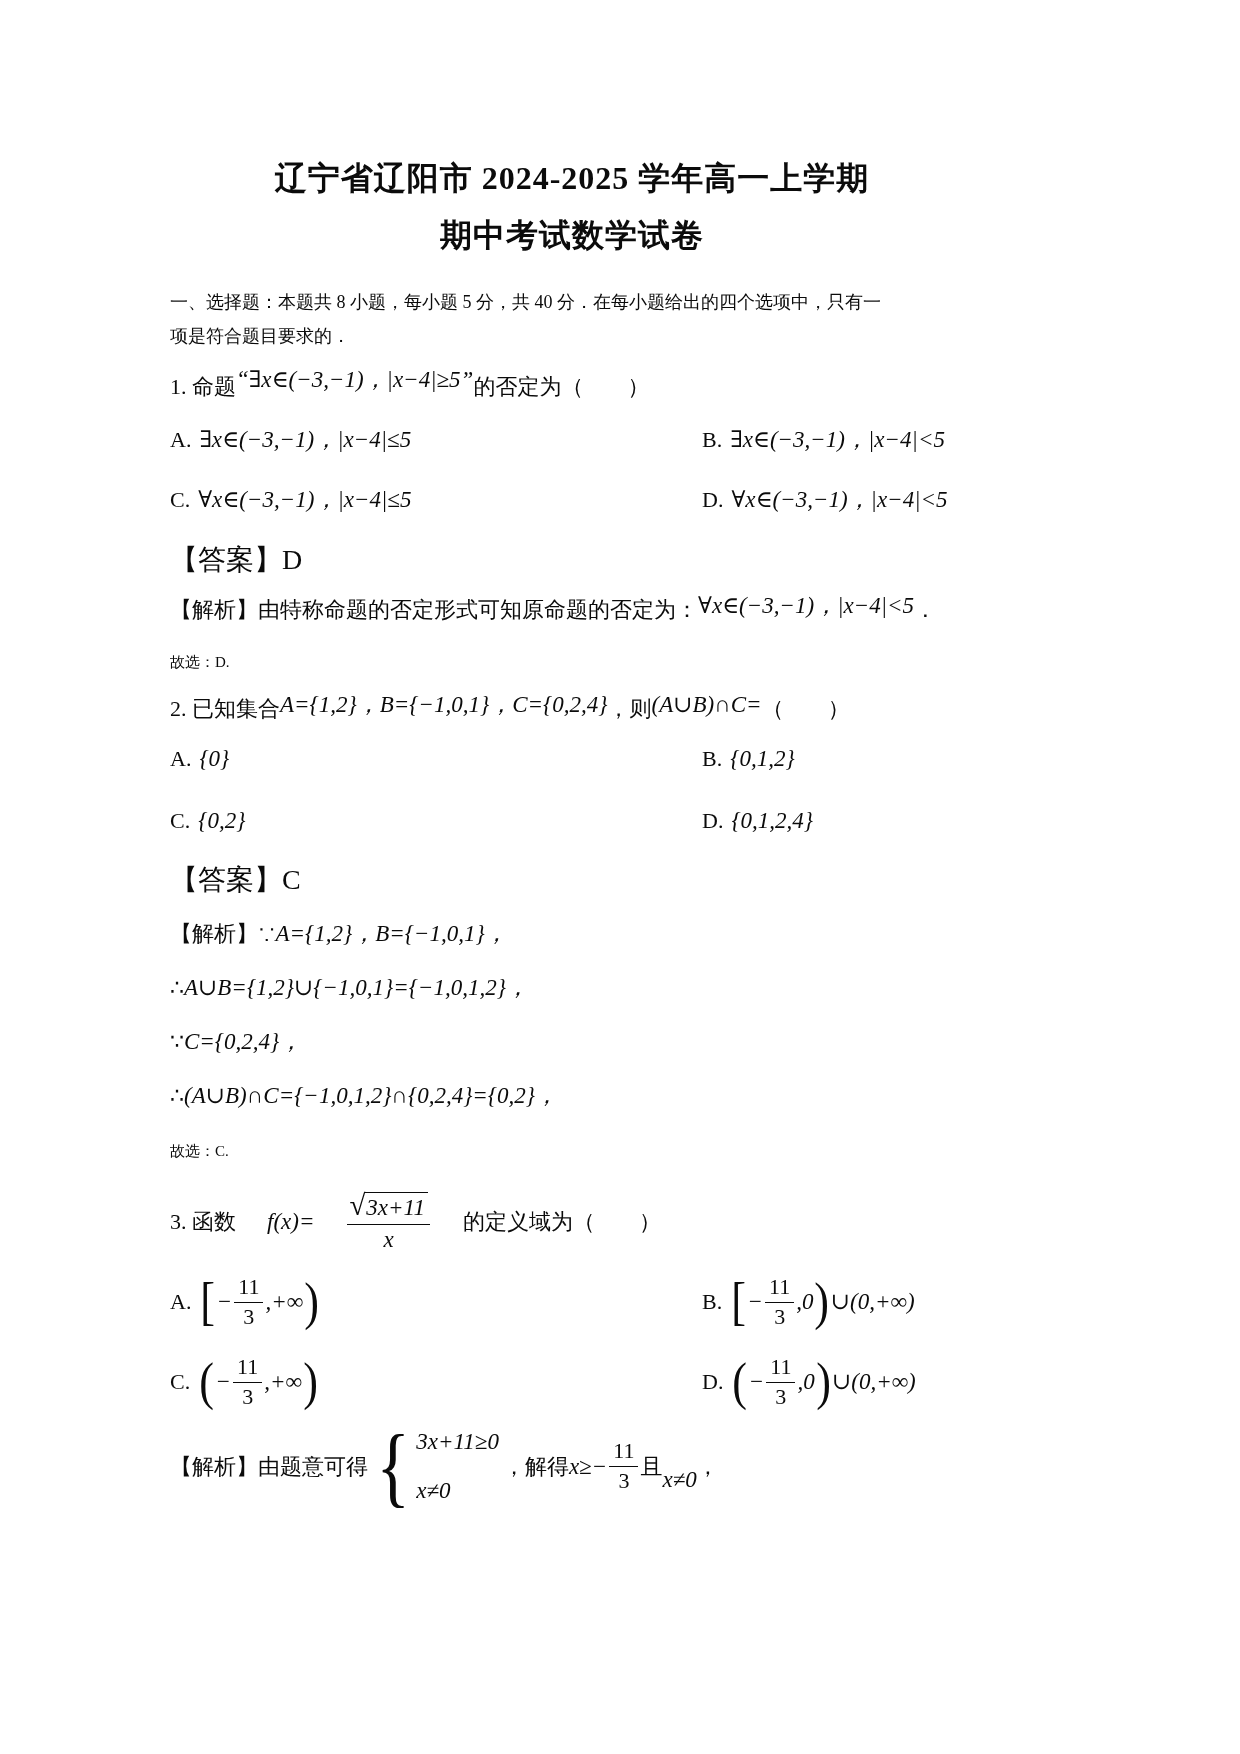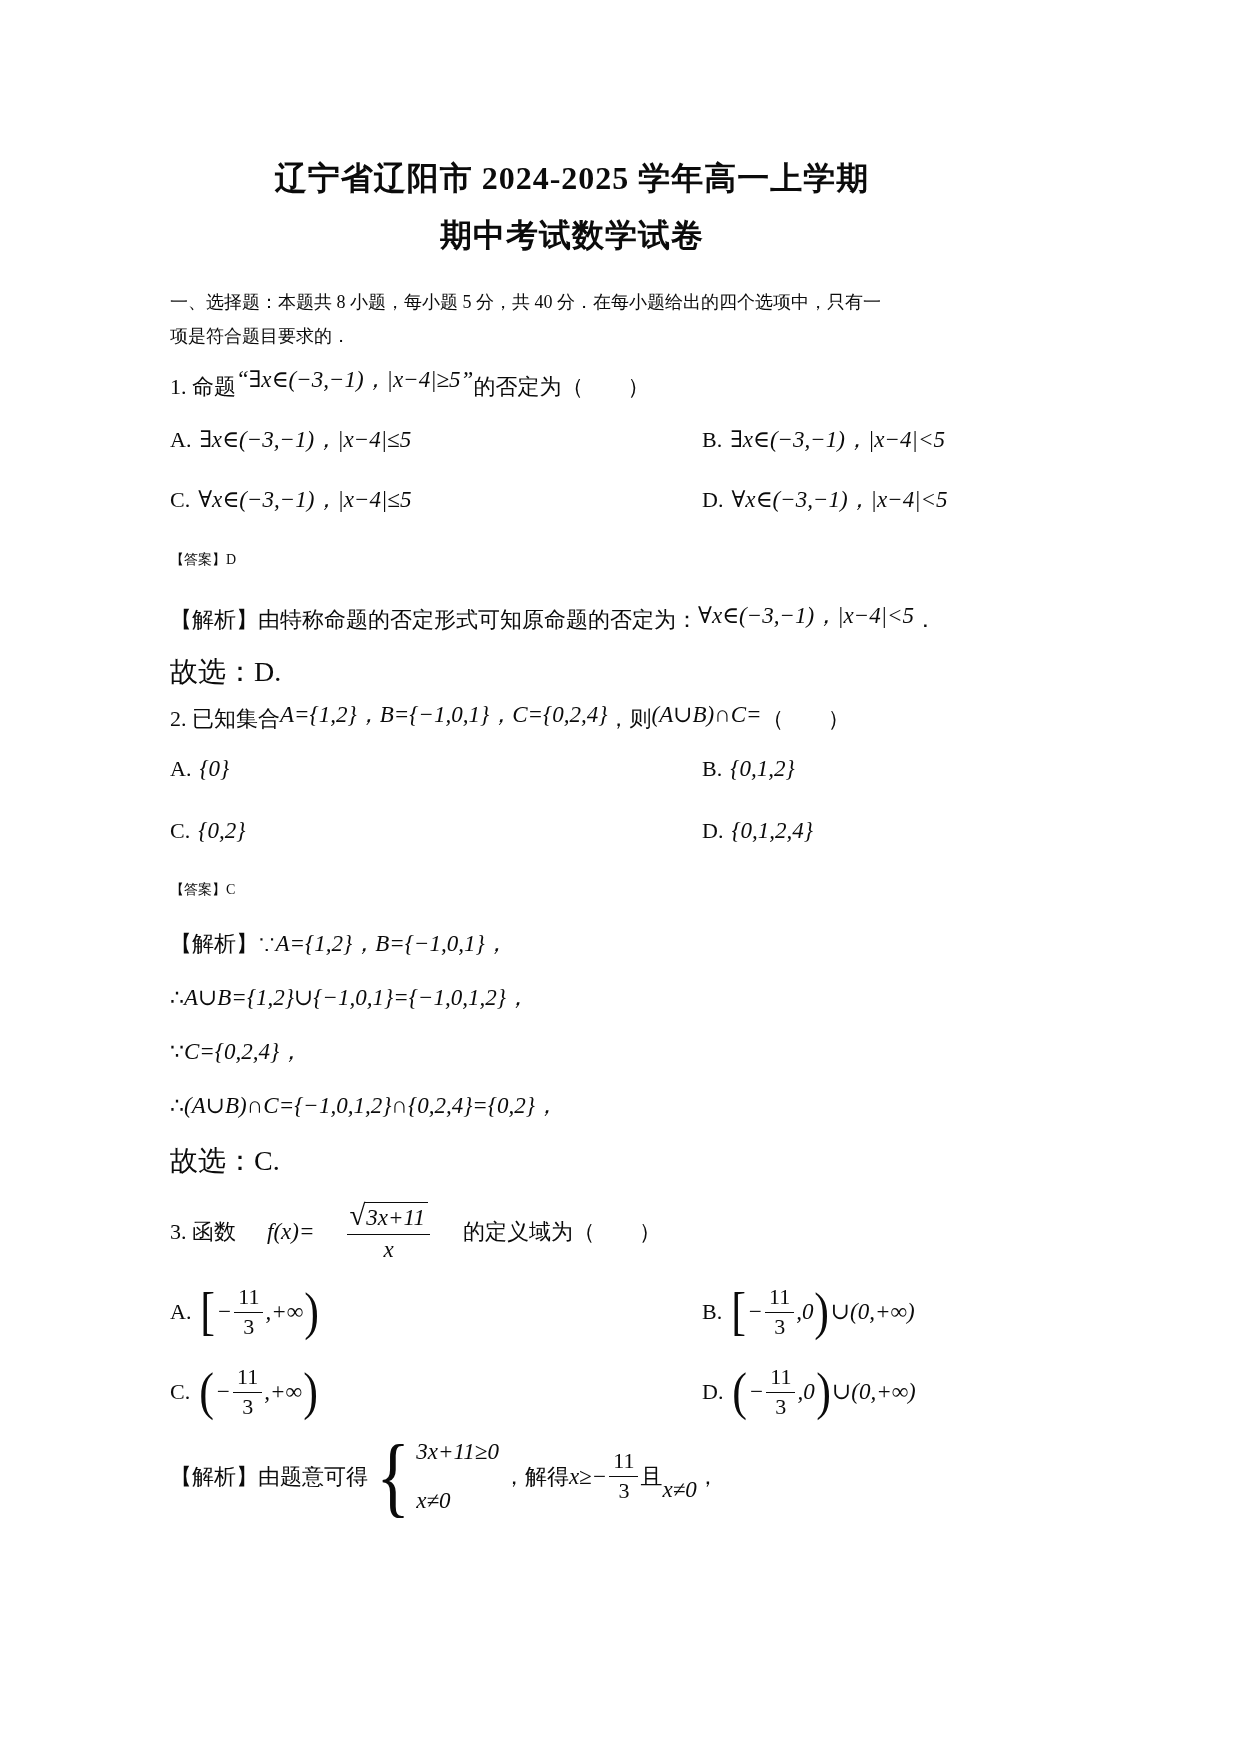--- a/index.html
+++ b/index.html
@@ -19,27 +19,27 @@
   
   .opts{display:grid;grid-template-columns:532px auto;justify-content:start;align-items:center;}
   .qs1 .opts{margin-top:17px;row-gap:24px;}
   .qs2 .opts{margin-top:12px;row-gap:26px;}
   .qs3 .opts{margin-top:16px;row-gap:16px;}
   .opt{font-size:22px;line-height:36px;}
   
   .stem{font-size:22px;line-height:36px;}
   .qs1 .stem{margin-top:16px;}
   .qs2 .stem{margin-top:10px;line-height:40px;}
-  .ans{font-size:14px;line-height:34px;}
+  .ans{font-size:28px;line-height:34px;}
   .qs1 .ans{margin-top:25px;}
   .qs2 .ans{margin-top:24px;}
   .qs3 .ans{margin-top:26px;}
   .ana{font-size:22px;line-height:40px;}
-  .qs1 .ana{margin-top:23px;}
-  .con{font-size:28px;line-height:34px;}
+  .qs1 .ana{margin-top:13px;}
+  .con{font-size:15px;line-height:34px;}
   .qs1 .con{margin-top:15px;}
   .qs2 .con{margin-top:21px;}
   .anaLine{font-size:22px;line-height:34px;margin-top:20px;}
   .qs2 .anaLine:first-of-type{margin-top:15px;}
   
   .frow{display:flex;align-items:center;flex-wrap:nowrap;}
   .frow > span{white-space:pre;}
   
   .frac{display:inline-flex;flex-direction:column;align-items:stretch;text-align:center;
         vertical-align:middle;line-height:1.12;margin:0 2px;}

